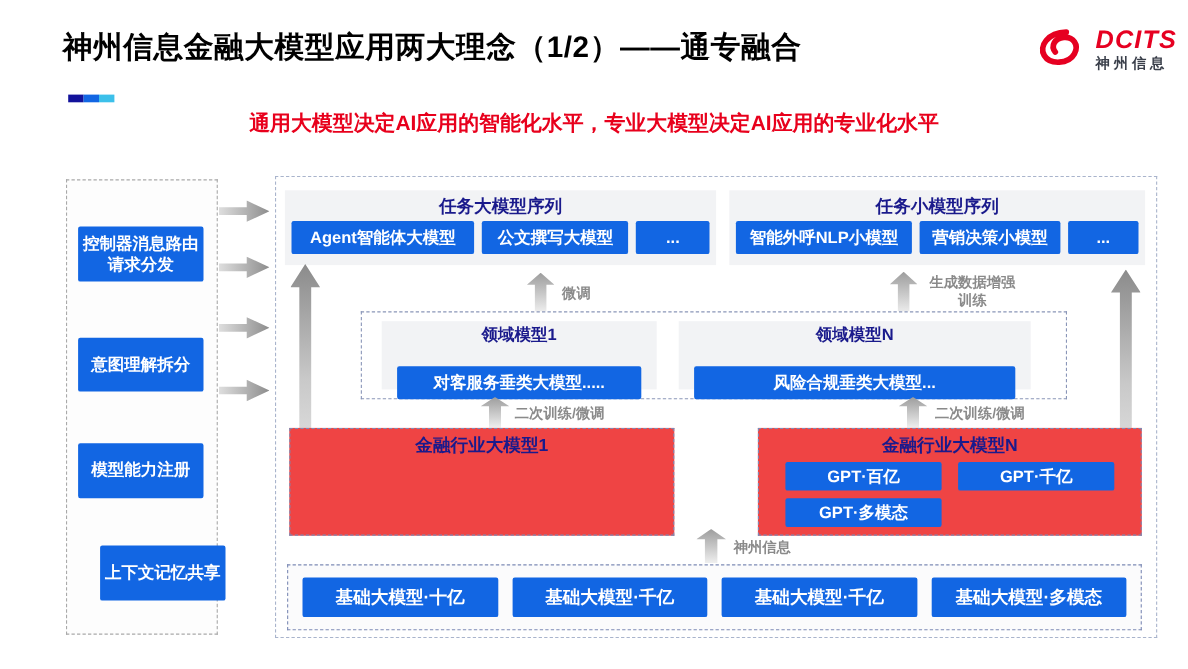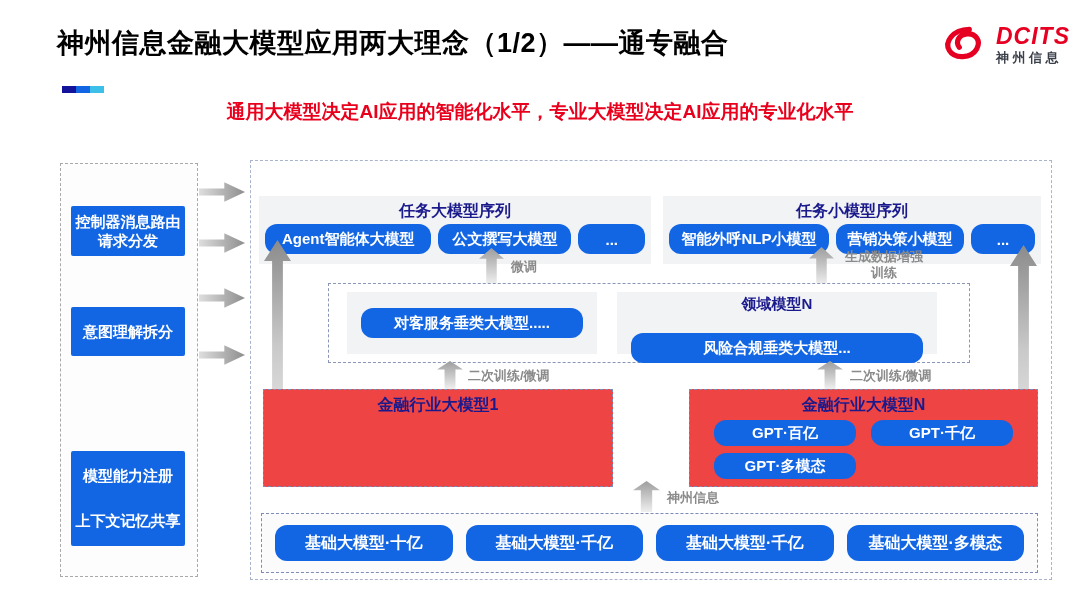--- a/index.html
+++ b/index.html
@@ -22,42 +22,42 @@
   
   .sidebar{position:absolute;left:60px;top:163px;width:136px;height:412px;
            border:1px dashed #a9a9a9;background:#fdfdfd;}
   .sidebar-title{position:absolute;left:0;top:8px;width:100%;text-align:center;
                  font-size:16px;font-weight:800;color:#404040;margin-top:48px;}
   .side-btn{position:absolute;left:10px;width:114px;background:#1266e3;color:#fff;
             font-size:15px;font-weight:700;display:flex;align-items:center;justify-content:center;
             text-align:center;line-height:1.3;border-radius:2px;}
   .sb0{top:42px;height:50px;}
   .sb1{top:143px;height:49px;}
-  .sb2{top:239px;height:50px;margin-top:48px;}
-  .sb3{top:332px;height:50px;}
+  .sb2{top:239px;height:50px;}
+  .sb3{top:332px;height:50px;margin-left:20px;}
 
   
   .arrow-right{position:absolute;left:199px;width:46px;height:22px;
     clip-path:polygon(0 34%,55% 34%,55% 6%,100% 50%,55% 94%,55% 66%,0 66%);
     background:linear-gradient(90deg,#dedede,#8d8d8d);}
   .fa0{top:181px;} .fa1{top:232px;} .fa2{top:287px;} .fa3{top:344px;}
   .arrow-up-sm{position:absolute;
     clip-path:polygon(50% 0,100% 30%,71% 30%,71% 100%,29% 100%,29% 30%,0 30%);
     background:linear-gradient(180deg,#9d9d9d,#efefef);}
   .arrow-up-tall{position:absolute;
     clip-path:polygon(50% 0,100% 9%,70% 9%,70% 100%,30% 100%,30% 9%,0 9%);
     background:linear-gradient(180deg,#8b8b8b 0%,#c9c9c9 45%,#f3f3f3 100%);}
   .flow-label{position:absolute;font-size:13px;font-weight:700;color:#8a8a8a;white-space:nowrap;}
 
   
   .main{position:absolute;left:250px;top:160px;width:800px;height:418px;
         border:1px dashed #a9b4cc;}
-  .group{position:absolute;background:#f2f3f5;margin-top:23px;}
+  .group{position:absolute;background:#f2f3f5;}
   .group-title{text-align:center;font-size:16px;font-weight:800;color:#1a1a8c;padding-top:5px;height:23px;}
-  .chip{background:#1266e3;color:#ffffff;font-weight:700;font-size:15px;border-radius:12px;
+  .chip{background:#1266e3;color:#ffffff;font-weight:700;font-size:15px;border-radius:2px;
         display:flex;align-items:center;justify-content:center;white-space:nowrap;}
   .chip-row{display:flex;gap:7px;padding:0 6px;}
   .chip-row .chip{height:30px;}
   .g-tl{left:8px;top:12px;width:392px;height:68px;}
   .g-ts{left:412px;top:12px;width:378px;height:68px;}
   .w-a{flex:2.5;} .w-b{flex:2.0;} .w-c{flex:1;}
 
   .arr-tall-l{left:13px;top:79px;width:27px;height:234px;}
   .arr-tall-r{left:759px;top:84px;width:27px;height:232px;}
   .arr-ft{left:228px;top:87px;width:25px;height:36px;}
@@ -144,20 +144,21 @@
 
     <div class="arrow-up-tall arr-tall-l"></div>
     <div class="arrow-up-tall arr-tall-r"></div>
     <div class="arrow-up-sm arr-ft"></div>
     <div class="flow-label lbl-ft">微调</div>
     <div class="arrow-up-sm arr-gd"></div>
     <div class="flow-label lbl-gd">生成数据增强训练</div>
 
     <div class="domain-box">
       <div class="dgrp dg1">
+        <div class="group-title">领域模型1</div>
         <div class="chip">对客服务垂类大模型.....</div>
       </div>
       <div class="dgrp dgN">
         <div class="group-title">领域模型N</div>
         <div class="chip">风险合规垂类大模型...</div>
       </div>
     </div>
 
     <div class="arrow-up-sm arr-rt1"></div>
     <div class="flow-label lbl-rt1">二次训练/微调</div>

